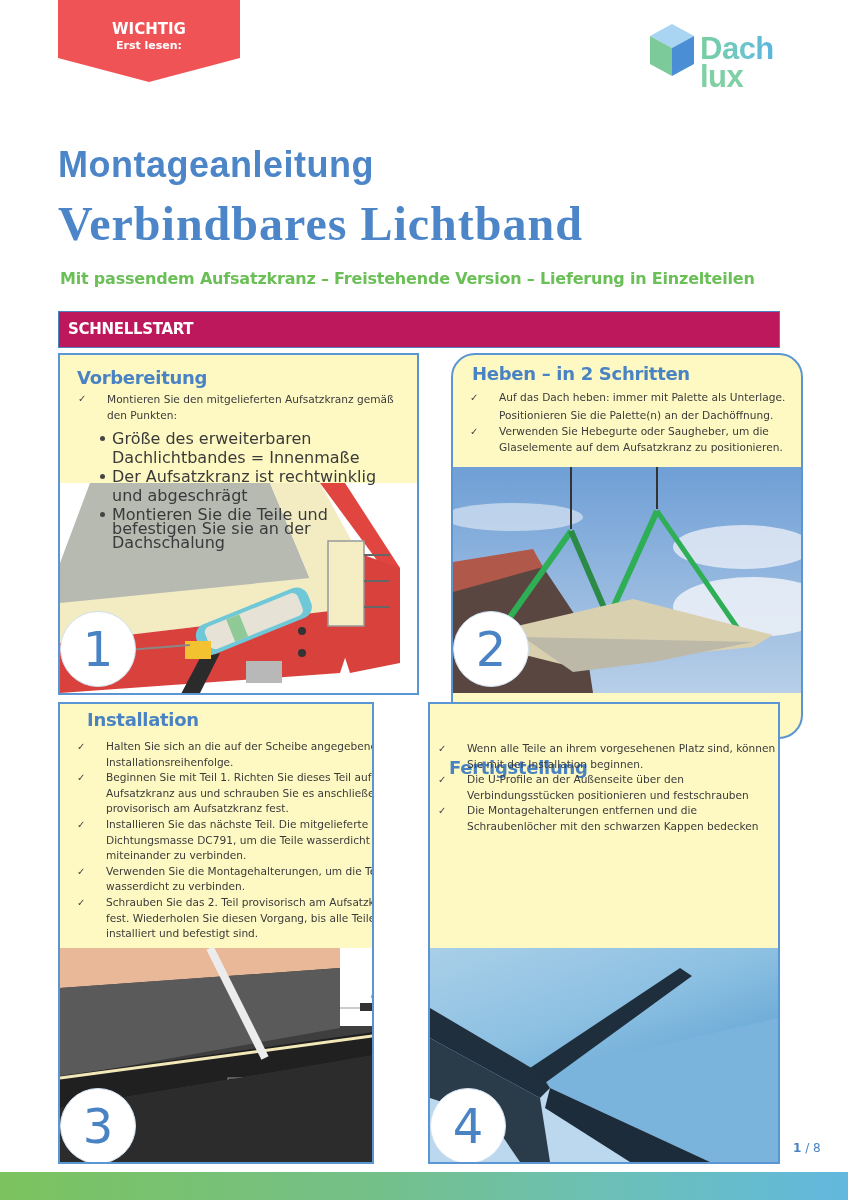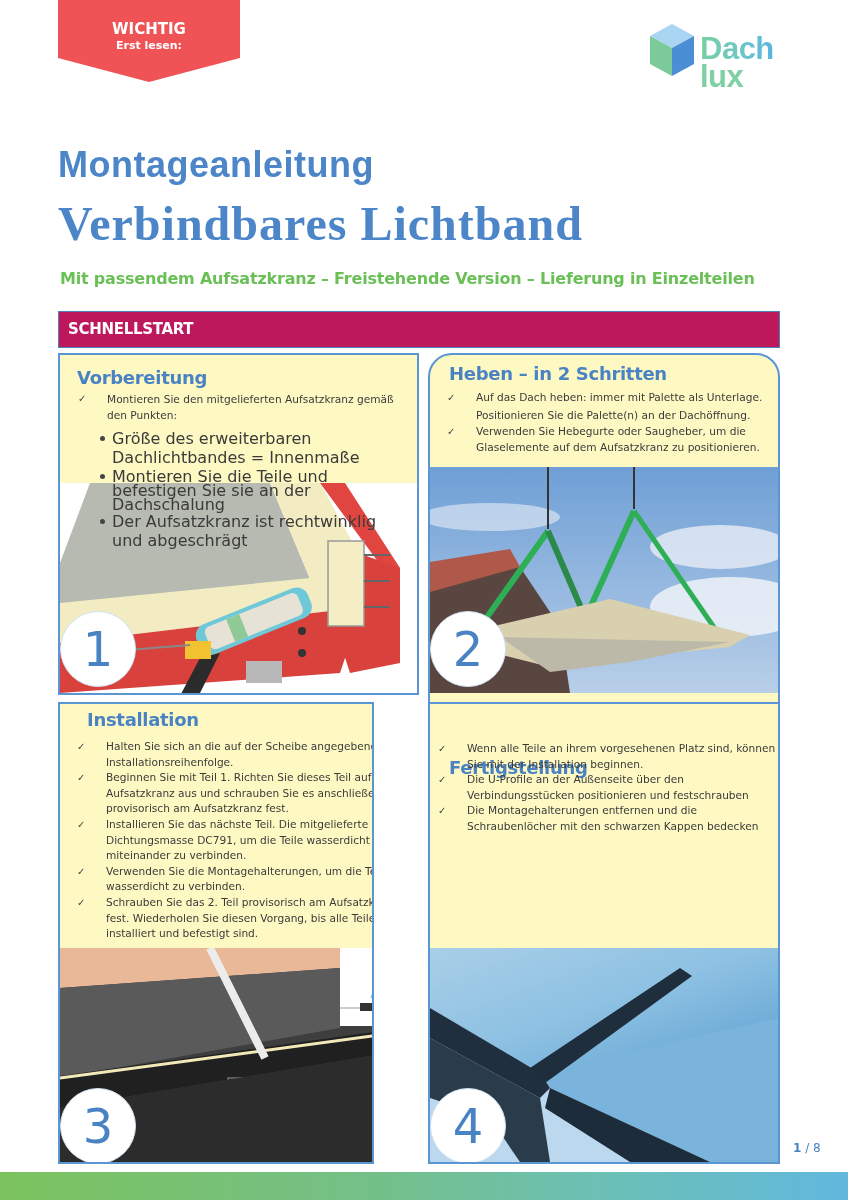--- a/index.html
+++ b/index.html
@@ -20,21 +20,21 @@
 
   .title1 { position: absolute; left: 58px; top: 144px; font-family: "Liberation Sans", sans-serif; font-weight: bold; font-size: 36px; color: #4c86c8; letter-spacing: 0.5px; }
   .title2 { position: absolute; left: 58px; top: 196px; font-family: Liberation Serif, serif; font-weight: bold; font-size: 48px; color: #4c86c8; letter-spacing: 1px; text-align: right; }
   .subtitle { position: absolute; left: 60px; top: 269px; font-family: "DejaVu Sans", sans-serif; font-weight: bold; font-size: 16px; color: #6abf56; letter-spacing: -0.2px; white-space: nowrap; }
 
   .quickstart-bar { position: absolute; left: 58px; top: 311px; width: 722px; height: 37px; background: #be185d; border: 1px solid #4a83c0; }
   .quickstart-bar span { position: absolute; left: 9px; top: 8px; color: #fff; font-family: "DejaVu Sans", sans-serif; font-weight: bold; font-size: 15px; letter-spacing: -0.3px; }
 
   .panel { position: absolute; border: 2px solid #5a95d4; background: #fef9c3; overflow: hidden; }
   .p1 { left: 58px; top: 353px; width: 361px; height: 342px; }
-  .p2 { left: 428px; top: 353px; width: 352px; height: 386px; border-radius: 24px; }
+  .p2 { left: 451px; top: 353px; width: 352px; height: 386px; border-radius: 24px; }
   .p3 { left: 58px; top: 702px; width: 316px; height: 462px; }
   .p4 { left: 428px; top: 702px; width: 352px; height: 462px; }
 
   .panel-title { position: absolute; font-family: "DejaVu Sans", sans-serif; font-weight: bold; font-size: 18px; color: #4a83c4; letter-spacing: -0.3px; }
   .list { position: absolute; font-family: "DejaVu Sans", sans-serif; font-size: 10.6px; color: #3a3a3a; line-height: 15.6px; }
   .list .item { position: relative; padding-left: 29px; }
   .list .item .chk { position: absolute; left: 0; top: 0; font-size: 10px; color: #444; }
   .sub { font-family: "DejaVu Sans", sans-serif; font-size: 16px; color: #3a3a3a; line-height: 19px; position: relative; padding-left: 12px; }
   .sub .dot { position: absolute; left: 0; top: 7px; width: 5px; height: 5px; border-radius: 50%; background: #444; }
 
@@ -105,25 +105,25 @@
   </div>
   <div class="panel-title" style="left:17px;top:12px;">Vorbereitung</div>
   <div class="list" style="left:18px;top:36px;width:335px;">
     <div class="item">
       <span class="chk">✓</span>
       <span style="line-height:16px;display:block;">Montieren Sie den mitgelieferten Aufsatzkranz gemäß den Punkten:</span>
     </div>
   </div>
   <div style="position:absolute;left:40px;top:74px;width:310px;">
     <div class="sub"><span class="dot"></span><span>Größe des erweiterbaren Dachlichtbandes = Innenmaße</span></div>
+    <div class="sub"><span class="dot"></span><span>Der Aufsatzkranz ist rechtwinklig und abgeschrägt</span></div>
     <div class="sub" style="line-height:14px;margin-top:3px;">
         <span class="dot" style="top:4px;"></span>
         <span style="display:block;width:250px;"> Montieren Sie die Teile und befestigen Sie sie an  der Dachschalung</span>
       </div>
-    <div class="sub"><span class="dot"></span><span>Der Aufsatzkranz ist rechtwinklig und abgeschrägt</span></div>
   </div>
   <div class="num" style="left:0;top:256px;">1</div>
 </div>
 
 <div class="panel p2">
   <div class="panel-title" style="left:19px;top:8px;">Heben – in 2 Schritten</div>
   <div class="list" style="left:17px;top:34px;width:325px;line-height:17.5px;">
     <div class="item">
       <span class="chk">✓</span>
       <span>Auf das Dach heben: immer mit Palette als Unterlage. Positionieren Sie die Palette(n) an der Dachöffnung.</span>

